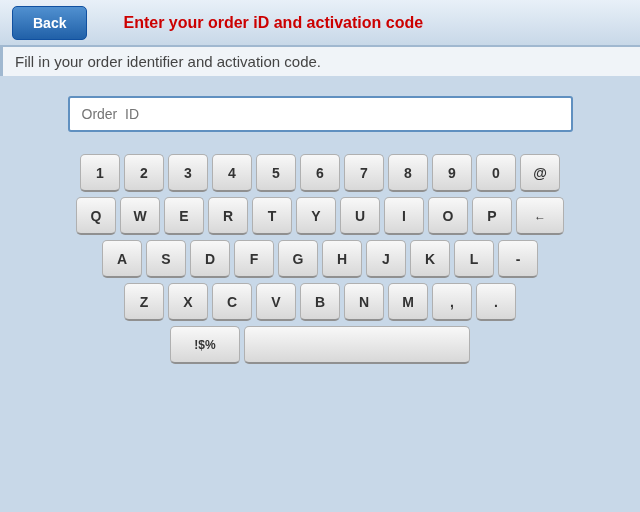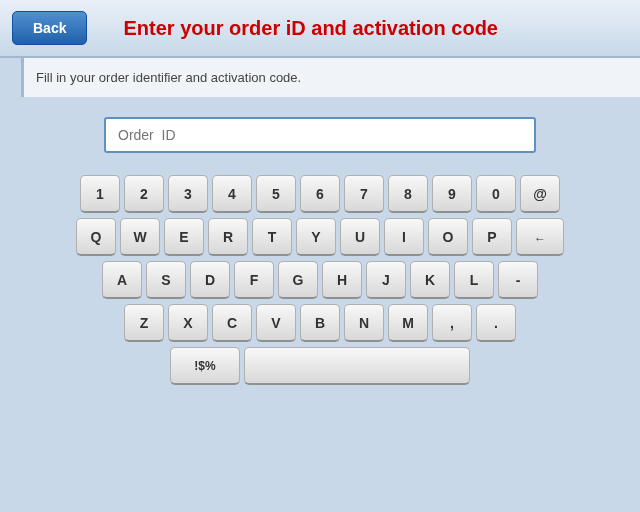--- a/index.html
+++ b/index.html
@@ -10,21 +10,21 @@
       background: #c8d8e8;
       font-family: Arial, sans-serif;
       overflow: hidden;
     }
 
     .header {
       display: flex;
       align-items: center;
       background: linear-gradient(to bottom, #e8f0f8, #c8d8e8);
       border-bottom: 2px solid #a0b8d0;
-      height: 58px;
+      height: 47px;
       padding: 0 12px;
       gap: 16px;
     }
 
     .back-btn, .next-btn {
       background: linear-gradient(to bottom, #5090d0, #2060a8);
       color: white;
       border: 1px solid #1050a0;
       border-radius: 5px;
       padding: 8px 20px;
@@ -33,43 +33,42 @@
       cursor: pointer;
       min-width: 60px;
     }
 
     .next-btn {
       margin-left: auto;
     }
 
     .header-title {
       color: #cc0000;
-      font-size: 20px;
+      font-size: 16px;
       font-weight: bold;
       padding-left: 20px;
     }
 
     .subtitle {
       background: #f0f4f8;
       border-left: 3px solid #a0b8d0;
-      padding: 12px 12px;
-      font-size: 13px;
+      padding: 6px 12px;
+      font-size: 15px;
       color: #444;
-      margin-left: 21px;
     }
 
     .main-content {
       padding: 20px 100px 10px 100px;
       display: flex;
       flex-direction: column;
       align-items: center;
     }
 
     .input-field {
-      width: 432px;
+      width: 505px;
       padding: 8px 12px;
       font-size: 14px;
       color: #888;
       border: 2px solid #6090c0;
       border-radius: 3px;
       background: white;
       margin-bottom: 10px;
       outline: none;
     }
 

